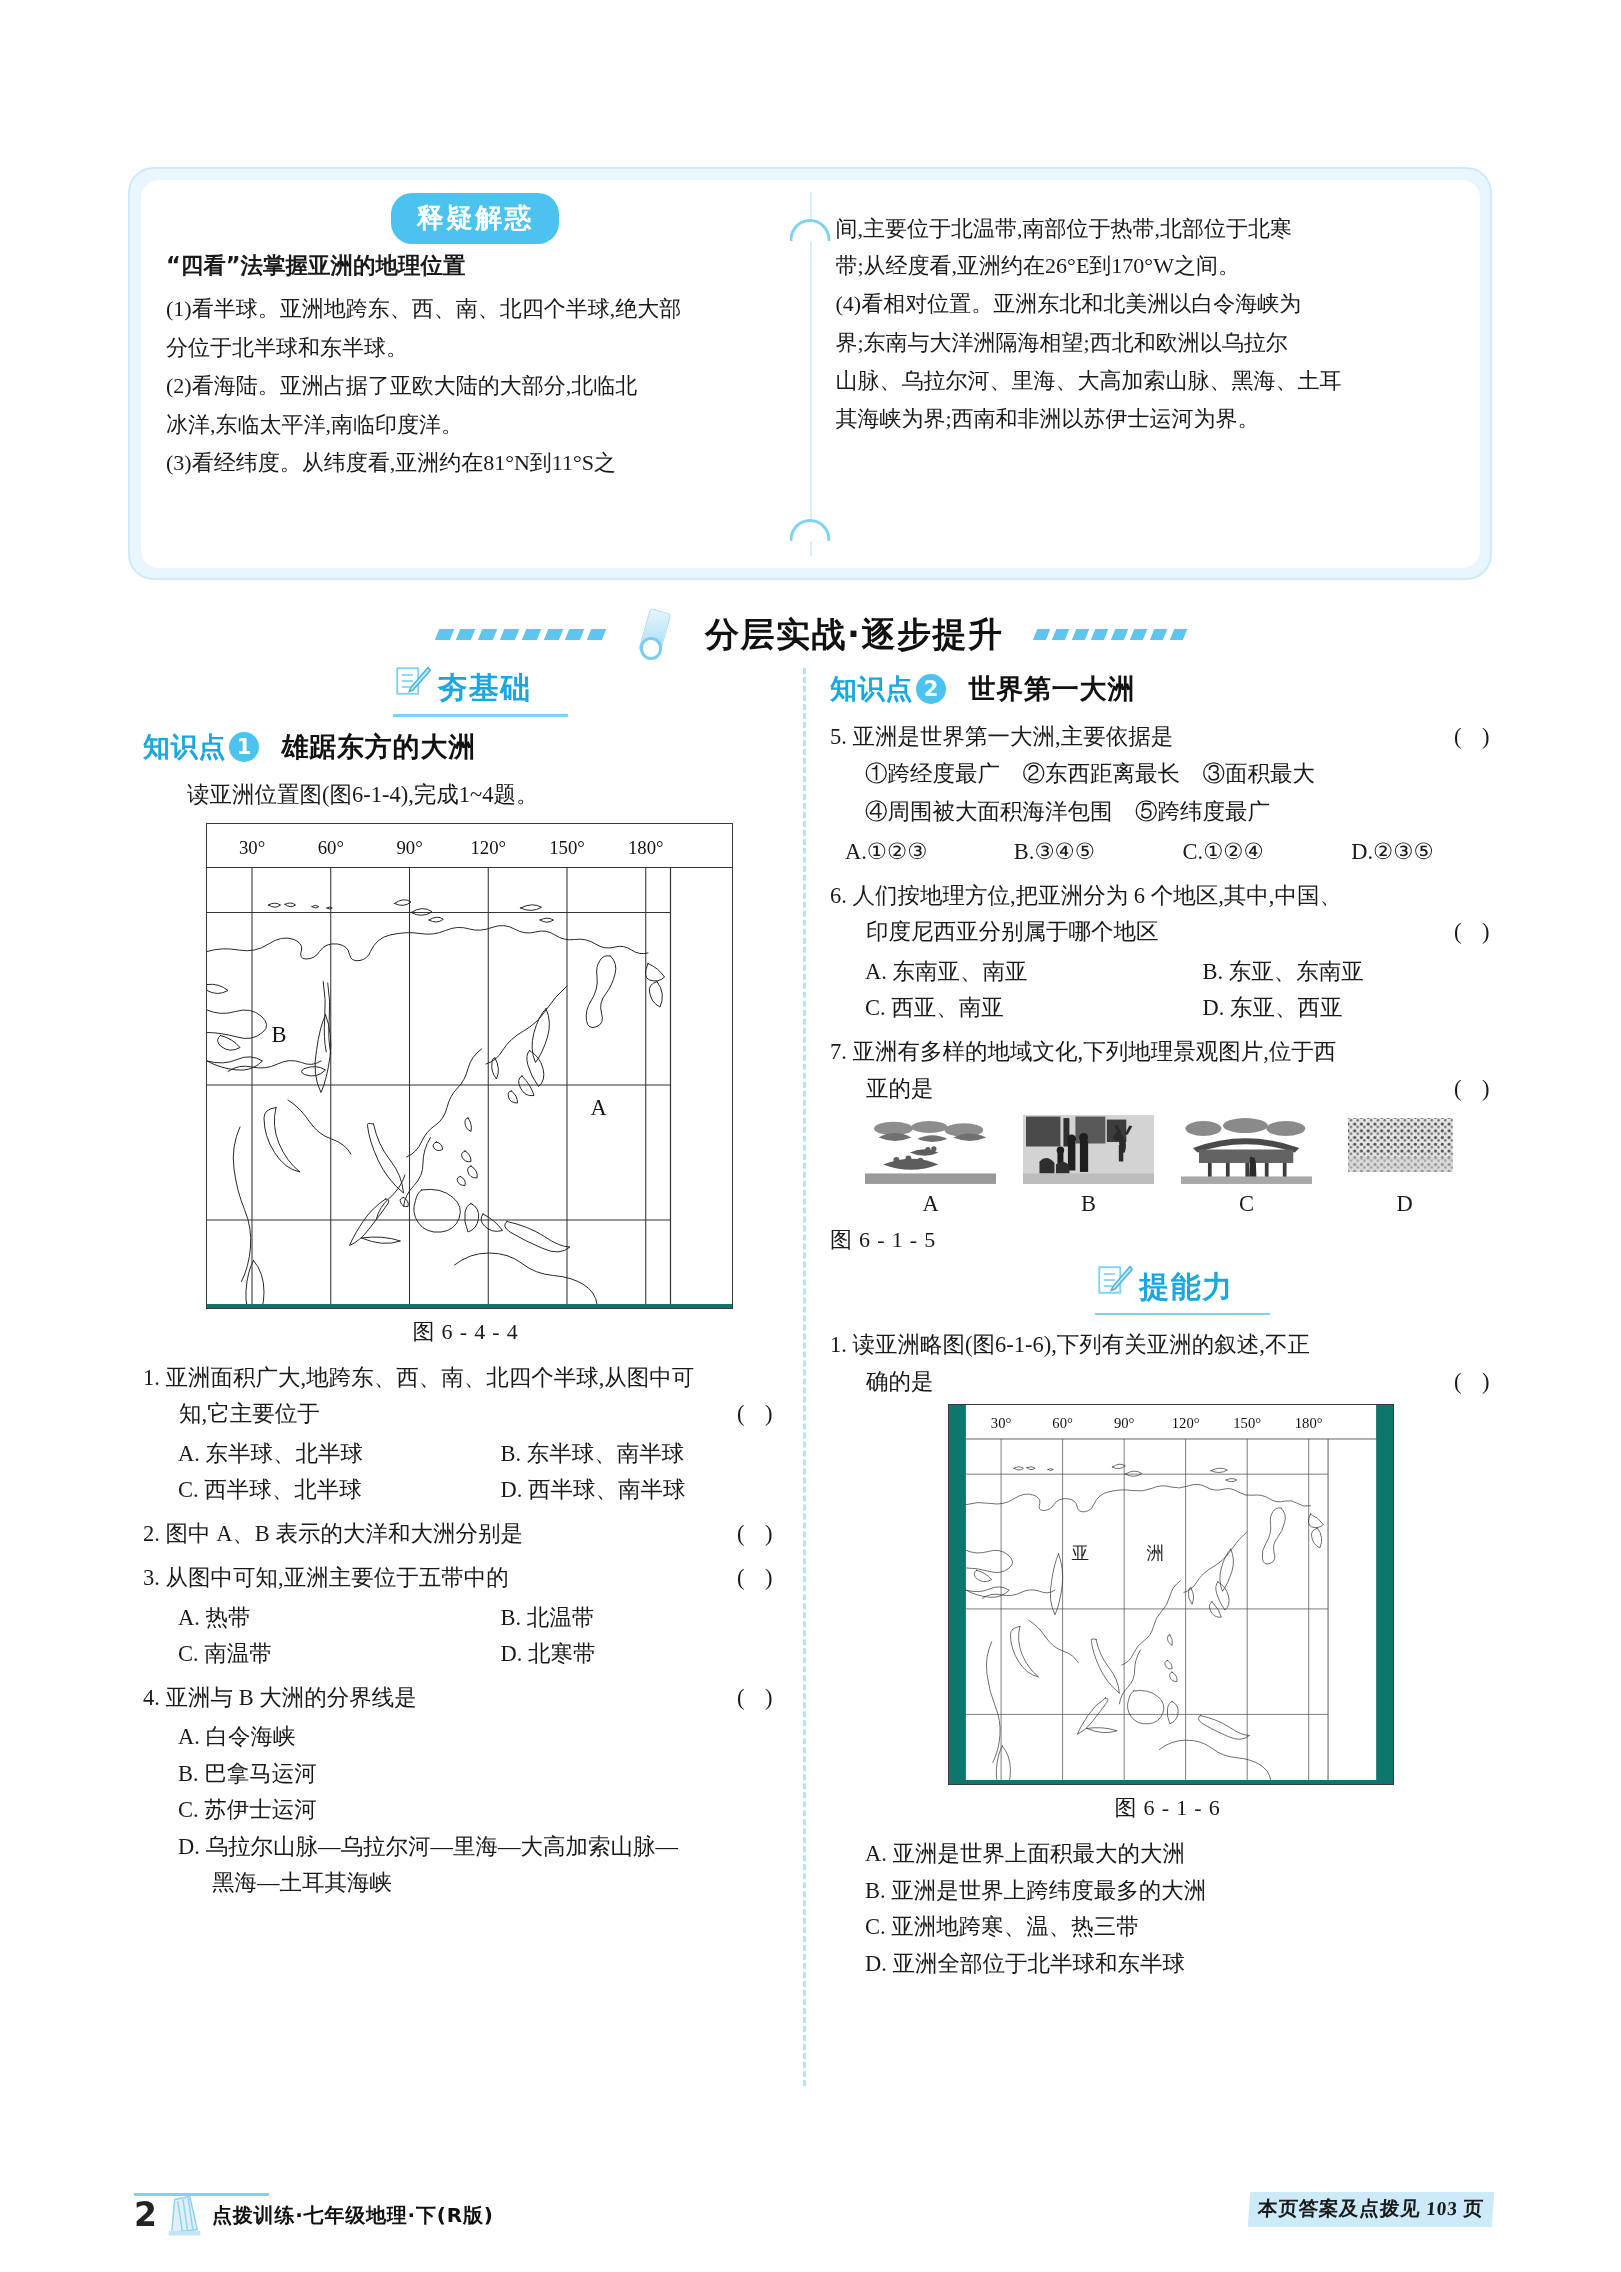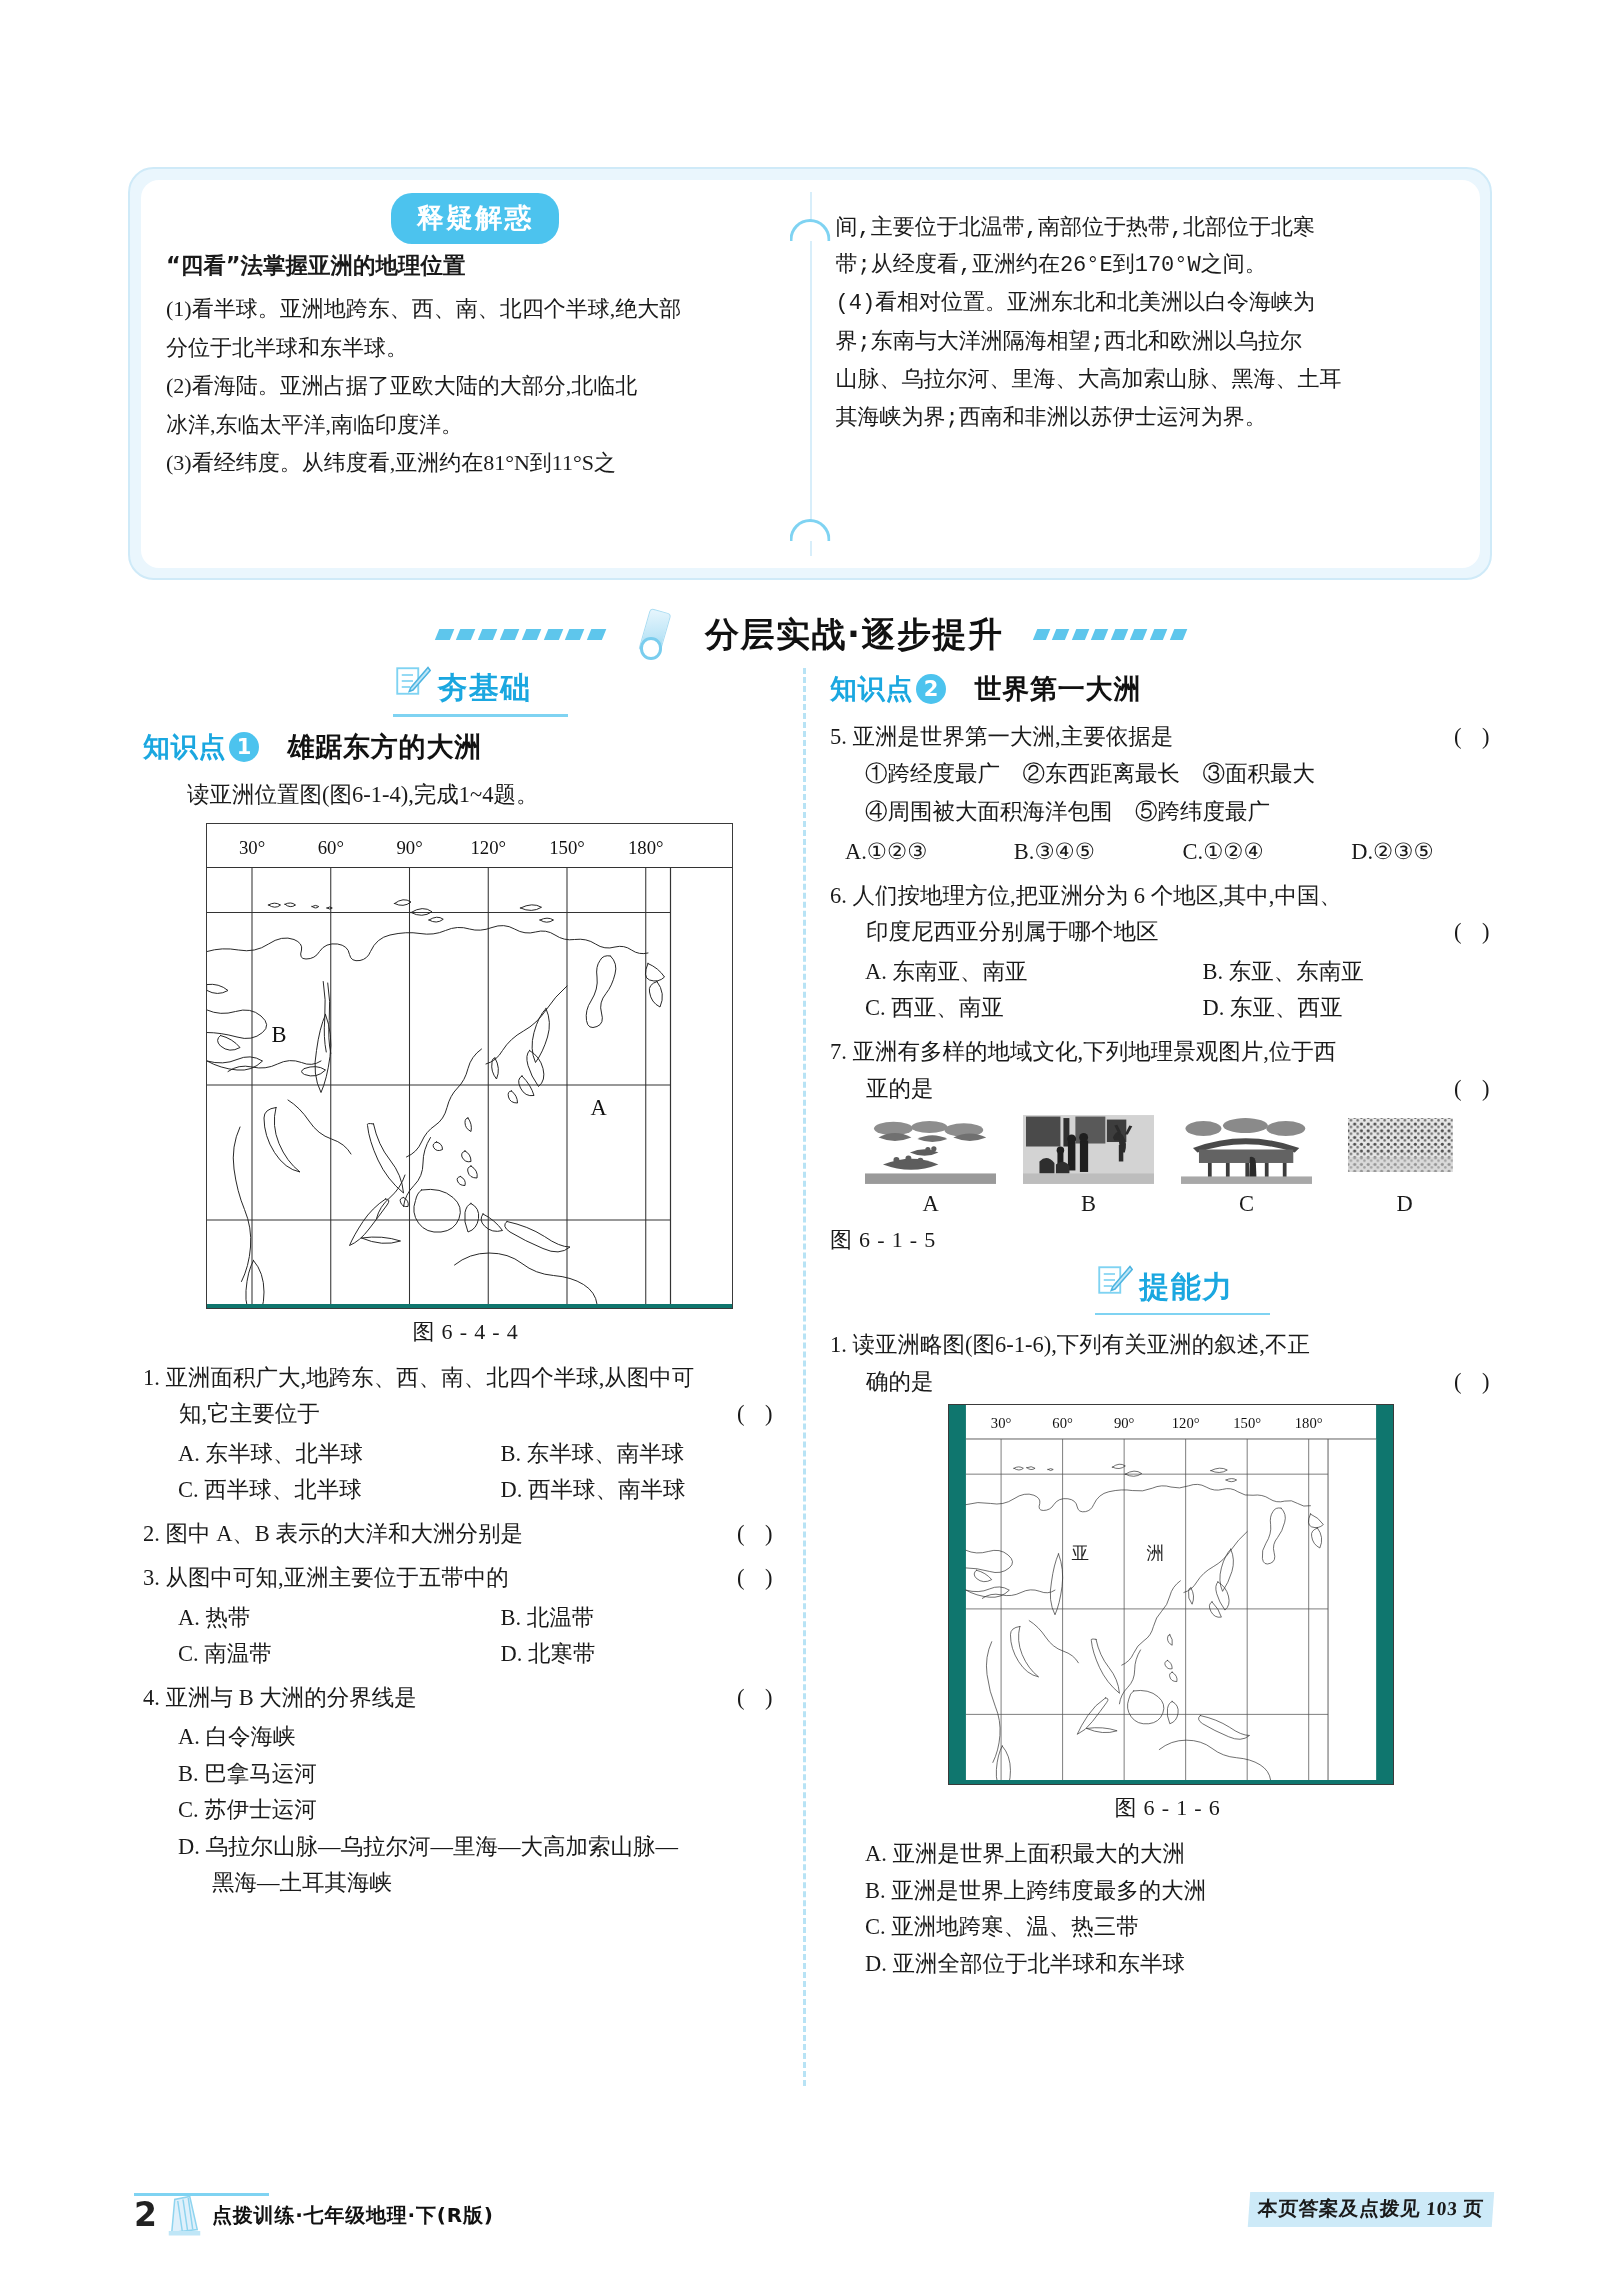--- a/index.html
+++ b/index.html
@@ -30,21 +30,21 @@
     display:flex;
     box-sizing:border-box;
   }
   .explain-col{
     box-sizing:border-box;
     padding:16.5px 25.5px 7.5px 25.5px;
     width:50%;
     position:relative;
   }
   .explain-col.left{padding-top:13.5px;}
-  .explain-col.right{padding-top:30px;font-family:Liberation Mono, monospace;}
+  .explain-col.right{padding-top:30px;}
   .vdiv{
     position:absolute;left:50%;top:12px;bottom:12px;width:0;
     border-left:2.3px solid #d8eefa;
   }
   .arc{
     position:absolute;left:50%;transform:translateX(-50%);
     width:35px;height:19.5px;
     border:3.8px solid #7fd3f2;
     border-bottom:none;
     border-radius:35px 35px 0 0;
@@ -137,21 +137,21 @@
     font-weight:bold;font-size:30px;color:#1aa7e0;letter-spacing:1.5px;
   }
   .subhead-in .uline{
     position:absolute;left:0;right:-30px;bottom:0;height:2.3px;background:#7fd3f2;
   }
   .note-icon{
     position:absolute;left:1.5px;top:-3px;width:36px;height:35px;
   }
 
   
-  .kp{display:flex;align-items:center;gap:28px;margin:3px 0 12px 0;}
+  .kp{display:flex;align-items:center;gap:22px;margin:3px 0 12px 0;}
   .kp-badge{
     font-family:"DejaVu Sans","Liberation Sans",sans-serif;
     font-weight:bold;font-size:27px;color:#1aa7e0;letter-spacing:0.8px;
     display:flex;align-items:center;gap:3px;
   }
   .kp-num{
     display:inline-flex;align-items:center;justify-content:center;
     width:30px;height:30px;border-radius:50%;
     background:#4cc3ee;color:#fff;font-size:21px;
   }

